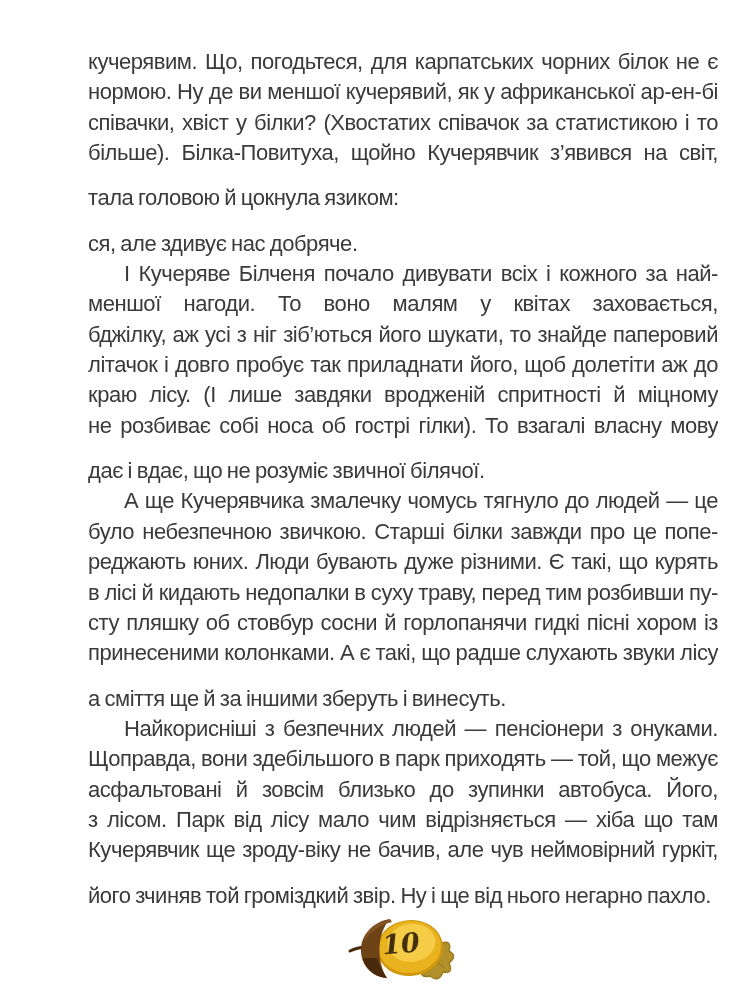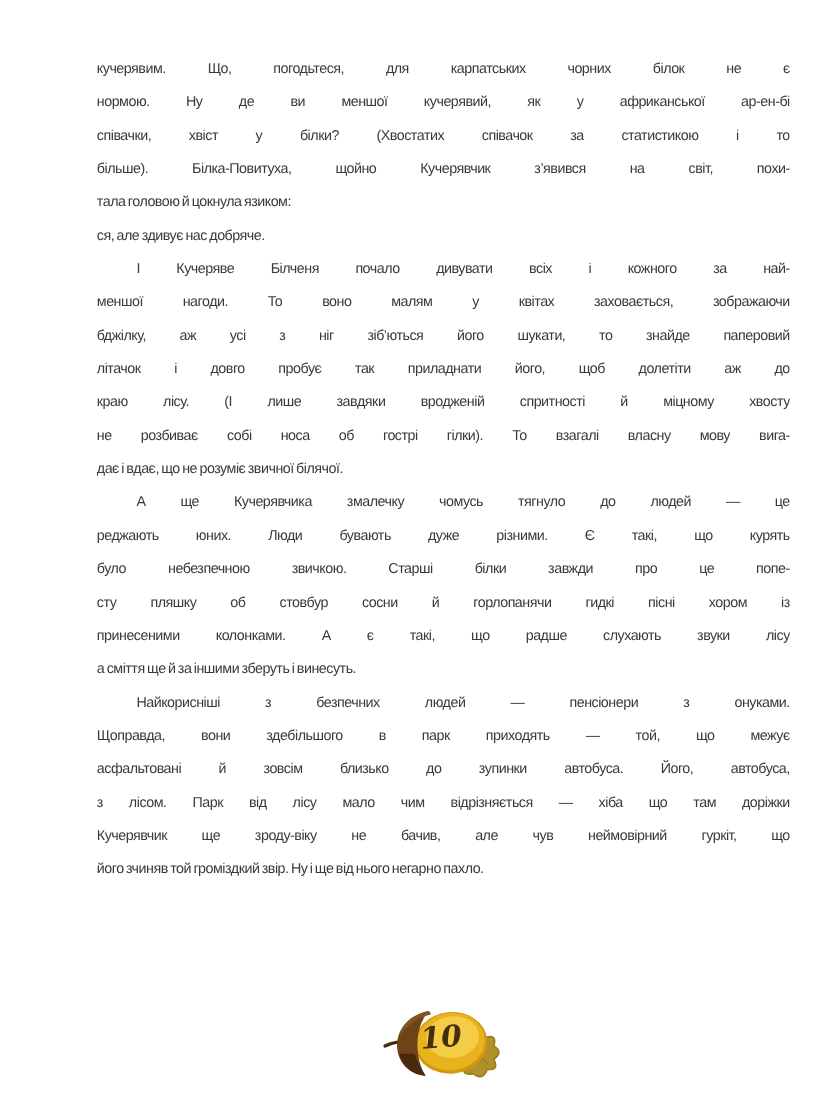--- a/index.html
+++ b/index.html
@@ -19,34 +19,35 @@
     inset: 0;
     background: var(--background, #ffffff);
   }
   .text-block {
     position: absolute;
     left: 88px;
     top: 47px;
     width: 630px;
   }
   .line {
-    font-size: 13px;
+    font-size: 22px;
     line-height: 30.35px;
     height: 30.35px;
     letter-spacing: -0.45px;
     word-spacing: -1px;
     color: var(--text, #3a3a3a);
     text-align: justify;
     text-align-last: justify;
     white-space: normal;
     overflow: hidden;
     hyphens: none;
   }
   .line.lastline {
     text-align-last: left;
+    margin-top: 15px;
   }
   .line.indent {
     text-indent: 36px;
   }
   .page-number-badge {
     position: absolute;
     left: 346px;
     top: 914px;
     width: 110px;
     height: 78px;
@@ -82,22 +83,23 @@
       <div class="line lastline">тала головою й цокнула язиком:</div>
       <div class="line lastline">ся, але здивує нас добряче.</div>
       <div class="line indent">І Кучеряве Білченя почало дивувати всіх і кожного за най-</div>
       <div class="line">меншої нагоди. То воно малям у квітах заховається, зображаючи</div>
       <div class="line">бджілку, аж усі з ніг зіб’ються його шукати, то знайде паперовий</div>
       <div class="line">літачок і довго пробує так приладнати його, щоб долетіти аж до</div>
       <div class="line">краю лісу. (І лише завдяки вродженій спритності й міцному хвосту</div>
       <div class="line">не розбиває собі носа об гострі гілки). То взагалі власну мову вига-</div>
       <div class="line lastline">дає і вдає, що не розуміє звичної білячої.</div>
       <div class="line indent">А ще Кучерявчика змалечку чомусь тягнуло до людей — це</div>
+      <div class="line">було небезпечною звичкою. Старші білки завжди про це попе-</div>
       <div class="line">реджають юних. Люди бувають дуже різними. Є такі, що курять</div>
-      <div class="line">було небезпечною звичкою. Старші білки завжди про це попе-</div>
+      <div class="line">в лісі й кидають недопалки в суху траву, перед тим розбивши пу-</div>
       <div class="line">сту пляшку об стовбур сосни й горлопанячи гидкі пісні хором із</div>
       <div class="line">принесеними колонками. А є такі, що радше слухають звуки лісу</div>
       <div class="line lastline">а сміття ще й за іншими зберуть і винесуть.</div>
       <div class="line indent">Найкорисніші з безпечних людей — пенсіонери з онуками.</div>
       <div class="line">Щоправда, вони здебільшого в парк приходять — той, що межує</div>
       <div class="line">асфальтовані й зовсім близько до зупинки автобуса. Його, автобуса,</div>
       <div class="line">з лісом. Парк від лісу мало чим відрізняється — хіба що там доріжки</div>
       <div class="line">Кучерявчик ще зроду-віку не бачив, але чув неймовірний гуркіт, що</div>
       <div class="line lastline">його зчиняв той громіздкий звір. Ну і ще від нього негарно пахло.</div>
     </div>

